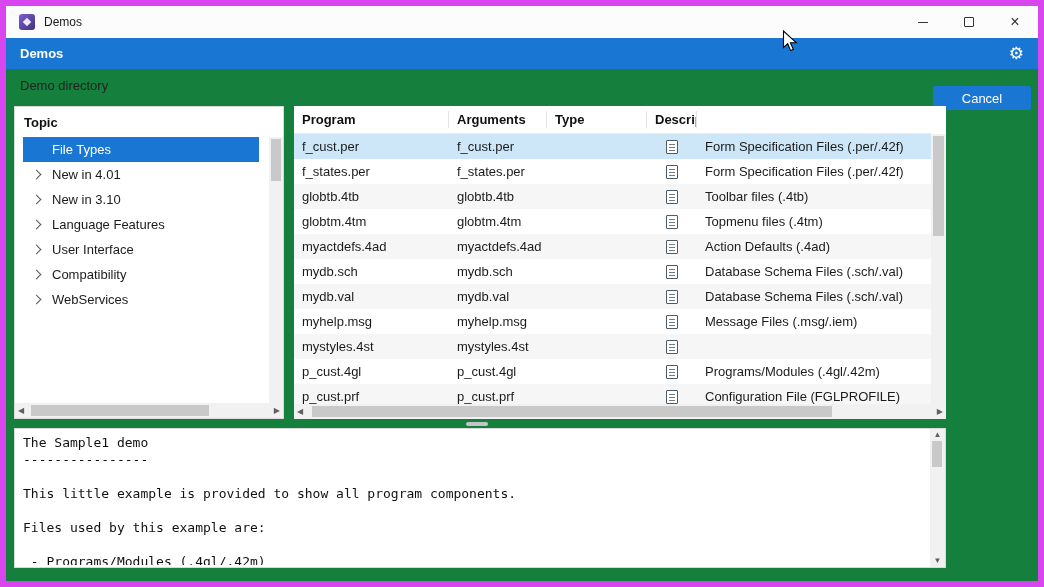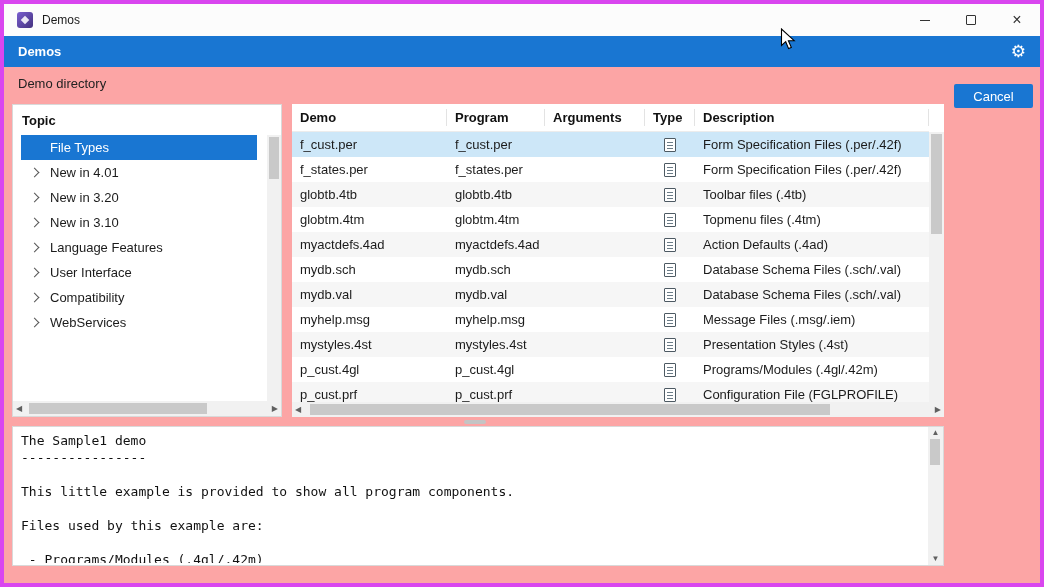--- a/index.html
+++ b/index.html
@@ -1,39 +1,39 @@
 <!DOCTYPE html>
 <html><head>
 <meta charset="utf-8">
 <style>
   * { margin:0; padding:0; box-sizing:border-box; }
   html,body { width:1044px; height:587px; }
   body { font-family:"Liberation Sans",sans-serif; background:#ddd; }
-  .window { position:relative; width:1044px; height:587px; background:#fca5a5; border:4px solid #d946ef; overflow:hidden; }
+  .window { position:relative; width:1044px; height:587px; background:#15803d; border:6px solid #d946ef; overflow:hidden; }
 
   
   .titlebar { position:absolute; top:0; left:0; right:0; height:32px; background:#fcfcfc; display:flex; justify-content:space-between; align-items:center; }
   .titlebar-left { display:flex; align-items:center; gap:9px; padding-left:13px; }
   .app-icon { width:16px; height:16px; border-radius:3px; background:linear-gradient(135deg,#7a5fd0,#43317e); position:relative; }
   .app-icon::after { content:""; position:absolute; left:5px; top:5px; width:6px; height:6px; background:rgba(255,255,255,.88); transform:rotate(45deg); }
   .title-text { font-size:12px; color:#1a1a1a; }
   .win-controls { display:flex; height:32px; }
   .winbtn { width:46px; height:32px; border:none; background:transparent; display:flex; align-items:center; justify-content:center; cursor:default; }
   .glyph-min { width:10px; height:1px; background:#333; display:block; }
   .glyph-max { width:10px; height:10px; border:1px solid #333; border-radius:1px; display:block; }
   .glyph-close { font-size:16px; color:#333; line-height:1; }
 
   
   .appbar { position:absolute; top:32px; left:0; right:0; height:31px; background:#1976d2; display:flex; align-items:center; justify-content:space-between; padding:0 14px; }
   .appbar-title { color:#fff; font-size:13px; font-weight:bold; }
   .gear { color:#fff; font-size:17px; line-height:1; cursor:pointer; }
 
   
   .dir-label { position:absolute; top:72px; left:14px; font-size:13px; color:#222; }
-  .cancel-btn { position:absolute; top:80px; right:7px; width:79px; height:24px; background:#1976d2; color:#fff; font-size:13px; font-family:inherit; border:none; border-radius:2px; cursor:pointer; }
+  .cancel-btn { position:absolute; top:80px; right:7px; width:98px; height:24px; background:#1976d2; color:#fff; font-size:13px; font-family:inherit; border:none; border-radius:2px; cursor:pointer; }
 
   
   .vscroll { position:absolute; width:14px; background:#f1f1f1; display:flex; flex-direction:column; align-items:center; }
   .vtrack { flex:1; width:100%; position:relative; }
   .vthumb { position:absolute; left:2px; width:10px; background:#c9c9c9; }
   .hscroll { position:absolute; height:15px; background:#f1f1f1; display:flex; align-items:center; }
   .htrack { flex:1; height:100%; position:relative; }
   .hthumb { position:absolute; top:2px; height:11px; background:#c9c9c9; }
   .arr { font-size:8px; color:#606060; padding:0 3px; line-height:1; cursor:pointer; }
 
@@ -123,24 +123,20 @@
         <div class="tree-item selected">
           <span class="chev hidden"></span>
           <span>File Types</span>
         </div>
         <div class="tree-item">
           <span class="chev"></span>
           <span>New in 4.01</span>
         </div>
         <div class="tree-item">
           <span class="chev"></span>
-          <span>New in 3.20</span>
-        </div>
-        <div class="tree-item">
-          <span class="chev"></span>
           <span>New in 3.10</span>
         </div>
         <div class="tree-item">
           <span class="chev"></span>
           <span>Language Features</span>
         </div>
         <div class="tree-item">
           <span class="chev"></span>
           <span>User Interface</span>
         </div>
@@ -162,21 +158,20 @@
       <span class="arr">◀</span>
       <div class="htrack">
           <div class="hthumb"></div>
         </div>
       <span class="arr">▶</span>
     </div>
   </div>
 
   <div class="table-panel">
     <div class="thead">
-        <div class="th">Demo</div>
         <div class="th">Program</div>
         <div class="th">Arguments</div>
         <div class="th">Type</div>
         <div class="th">Description</div>
       </div>
     <div class="tbody">
         <div class="tr selected">
           <div class="td">f_cust.per</div>
           <div class="td">f_cust.per</div>
           <div class="td"></div>
@@ -248,21 +243,20 @@
           </div>
           <div class="td">Message Files (.msg/.iem)</div>
         </div>
         <div class="tr alt">
           <div class="td">mystyles.4st</div>
           <div class="td">mystyles.4st</div>
           <div class="td"></div>
           <div class="td type">
             <span class="doc-icon"></span>
           </div>
-          <div class="td">Presentation Styles (.4st)</div>
         </div>
         <div class="tr">
           <div class="td">p_cust.4gl</div>
           <div class="td">p_cust.4gl</div>
           <div class="td"></div>
           <div class="td type">
             <span class="doc-icon"></span>
           </div>
           <div class="td">Programs/Modules (.4gl/.42m)</div>
         </div>

